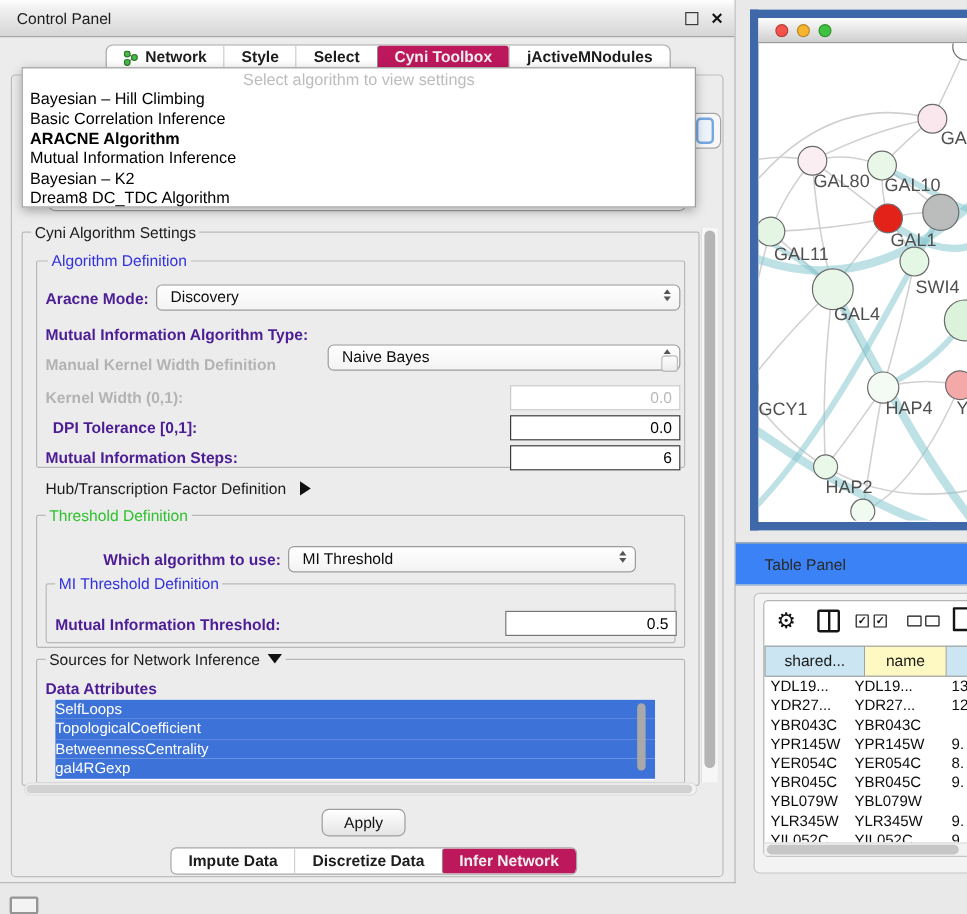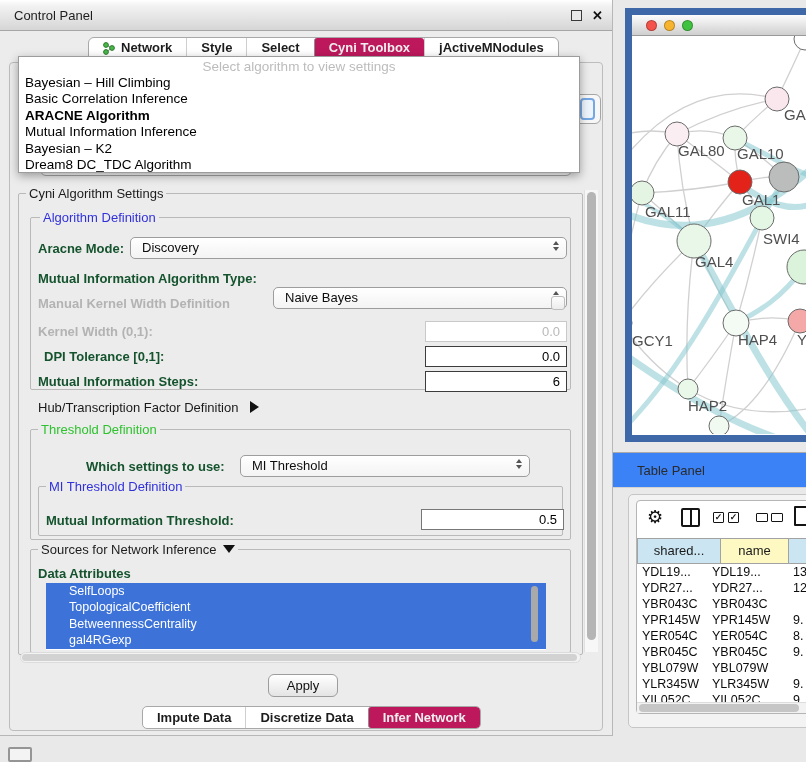--- a/index.html
+++ b/index.html
@@ -43,21 +43,21 @@
     background:#fff; border:1px solid #9c9c9c; box-shadow:0 3px 9px rgba(0,0,0,0.35); padding-top:2px; }
   .dd-header { text-align:center; color:#bcbcbc; font-size:13.5px; line-height:16px; }
   .dd-item { font-size:13.5px; line-height:16.4px; padding-left:6px; color:#000; white-space:nowrap; }
   .dd-item.bold { font-weight:bold; }
 
   
   .fs { position:absolute; border:1px solid #b9b9b9; border-radius:2px; }
   .fs-label { position:absolute; font-size:13px; background:#ececec; padding:0 3px; line-height:13px; z-index:2; white-space:nowrap; }
   .lbl-black { color:#1c1c1c; } .lbl-blue { color:#3131dc; } .lbl-green { color:#2fc22f; }
 
-  .row-label { position:absolute; font-size:13px; font-weight:bold; color:#14532d; white-space:nowrap; }
+  .row-label { position:absolute; font-size:13px; font-weight:bold; color:#4c1d95; white-space:nowrap; }
   .row-label.dim { color:#b3b3b3; }
   .combo { position:absolute; height:22px; background:linear-gradient(#ffffff,#f3f3f3);
     border:1px solid #9d9d9d; border-radius:5px; font-size:13px; color:#0d0d0d; line-height:20px; padding-left:11px; }
   .spin { position:absolute; right:7px; top:3px; display:flex; flex-direction:column; gap:2px; }
   .spin i { display:block; width:0; height:0; border-left:3.5px solid transparent; border-right:3.5px solid transparent; }
   .spin .up { border-bottom:4.5px solid #555; }
   .spin .dn { border-top:4.5px solid #555; }
   .field { position:absolute; height:21px; background:#fff; font-size:13px; text-align:right;
     padding-right:6px; line-height:19px; color:#000; }
   .field.strong { border:1.5px solid #3c3c3c; }
@@ -65,21 +65,21 @@
   .field.disabled { border:1px solid #c9c9c9; color:#b9b9b9; }
   .checkbox { position:absolute; width:14px; height:14px; border:1px solid #bdbdbd; border-radius:3px;
     background:linear-gradient(#fdfdfd,#ececec); }
   .hub-row { position:absolute; left:38px; top:400px; font-size:13px; color:#1a1a1a; }
   .tri-right { display:inline-block; width:0; height:0; border-top:6px solid transparent;
     border-bottom:6px solid transparent; border-left:9px solid #111; margin-left:8px; vertical-align:-1px; }
   .tri-down { display:inline-block; width:0; height:0; border-left:6px solid transparent;
     border-right:6px solid transparent; border-top:8px solid #111; margin-left:6px; vertical-align:1px; }
 
   .listbox { position:absolute; left:46px; top:583px; width:500px; height:67px; background:#fff; overflow:hidden; }
-  .src-item { background:#3d72d8; color:#fff; font-size:12.5px; line-height:16.4px; padding-left:23px; white-space:nowrap; }
+  .src-item { background:#3d72d8; color:#fff; font-size:12.5px; line-height:16.4px; padding-left:0; white-space:nowrap; }
   .list-thumb { position:absolute; right:8px; top:3px; width:7px; height:56px; background:#a9a9a9; border-radius:4px; }
 
   .hscroll { position:absolute; left:20px; top:652px; width:561px; height:11px; background:#f3f3f3;
     border:1px solid #dcdcdc; border-radius:6px; }
   .hscroll .thumb { position:absolute; left:1px; top:1px; width:555px; height:7px; background:#d2d2d2; border-radius:4px; }
   .vscroll { position:absolute; left:584px; top:190px; width:14px; height:462px; background:#f7f7f7; border-left:1px solid #e0e0e0; }
   .vscroll .thumb { position:absolute; left:2px; top:2px; width:9px; height:448px; background:#b5b5b5; border-radius:5px; }
 
   .apply-btn { position:absolute; left:268px; top:674px; width:70px; height:23px;
     background:linear-gradient(#ffffff,#e4e4e4); border:1px solid #9d9d9d; border-radius:6px;
@@ -213,21 +213,21 @@
     <div class="field strong" style="left:425px; top:371px; width:142px;">6</div>
 
     <div class="hub-row">
       <span>Hub/Transcription Factor Definition</span>
       <span class="tri-right"></span>
     </div>
 
     <span class="fs-label lbl-green" style="left:38px; top:423px;">Threshold Definition</span>
     <div class="fs" style="left:30px; top:429px; width:541px; height:111px;"></div>
 
-    <span class="row-label" style="left:86px; top:459px;">Which settings to use:</span>
+    <span class="row-label" style="left:86px; top:459px;">Which algorithm to use:</span>
     <div class="combo" style="left:240px; top:455px; width:290px;">
       <span>MI Threshold</span>
       <span class="spin">
           <i class="up"></i>
           <i class="dn"></i>
         </span>
     </div>
 
     <span class="fs-label lbl-blue" style="left:46px; top:480px;">MI Threshold Definition</span>
     <div class="fs" style="left:38px; top:486px; width:525px; height:50px;"></div>

